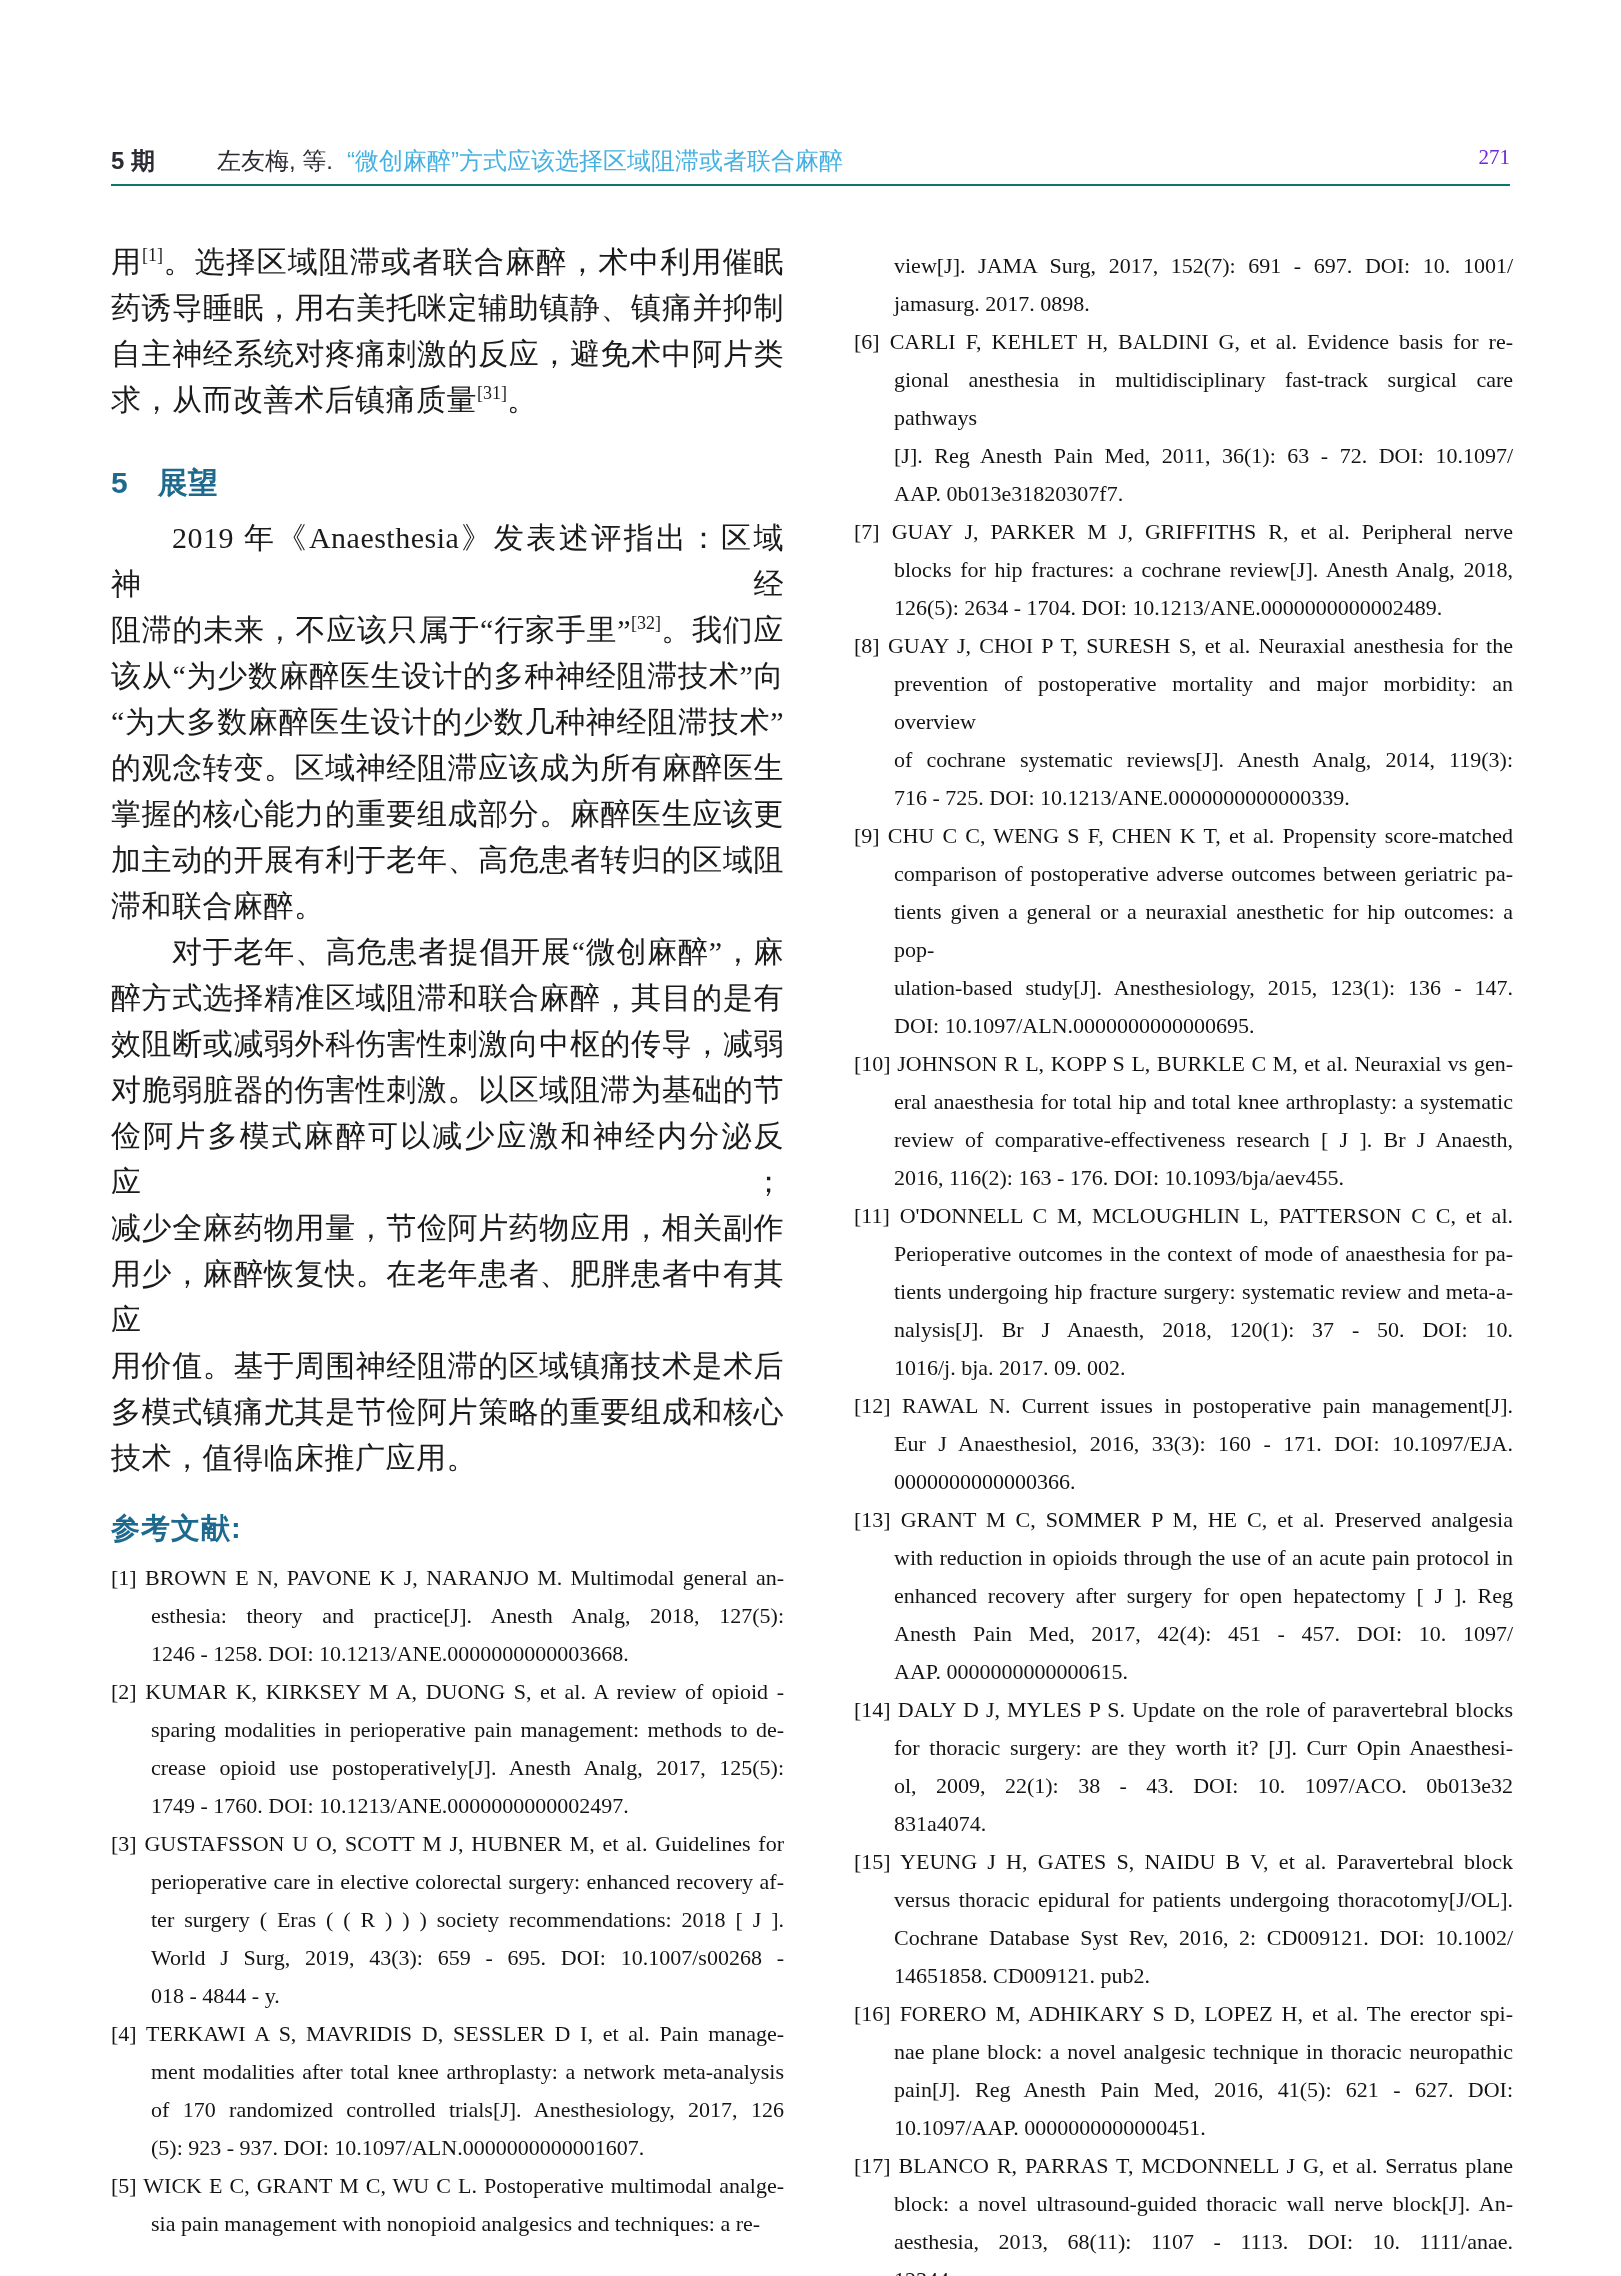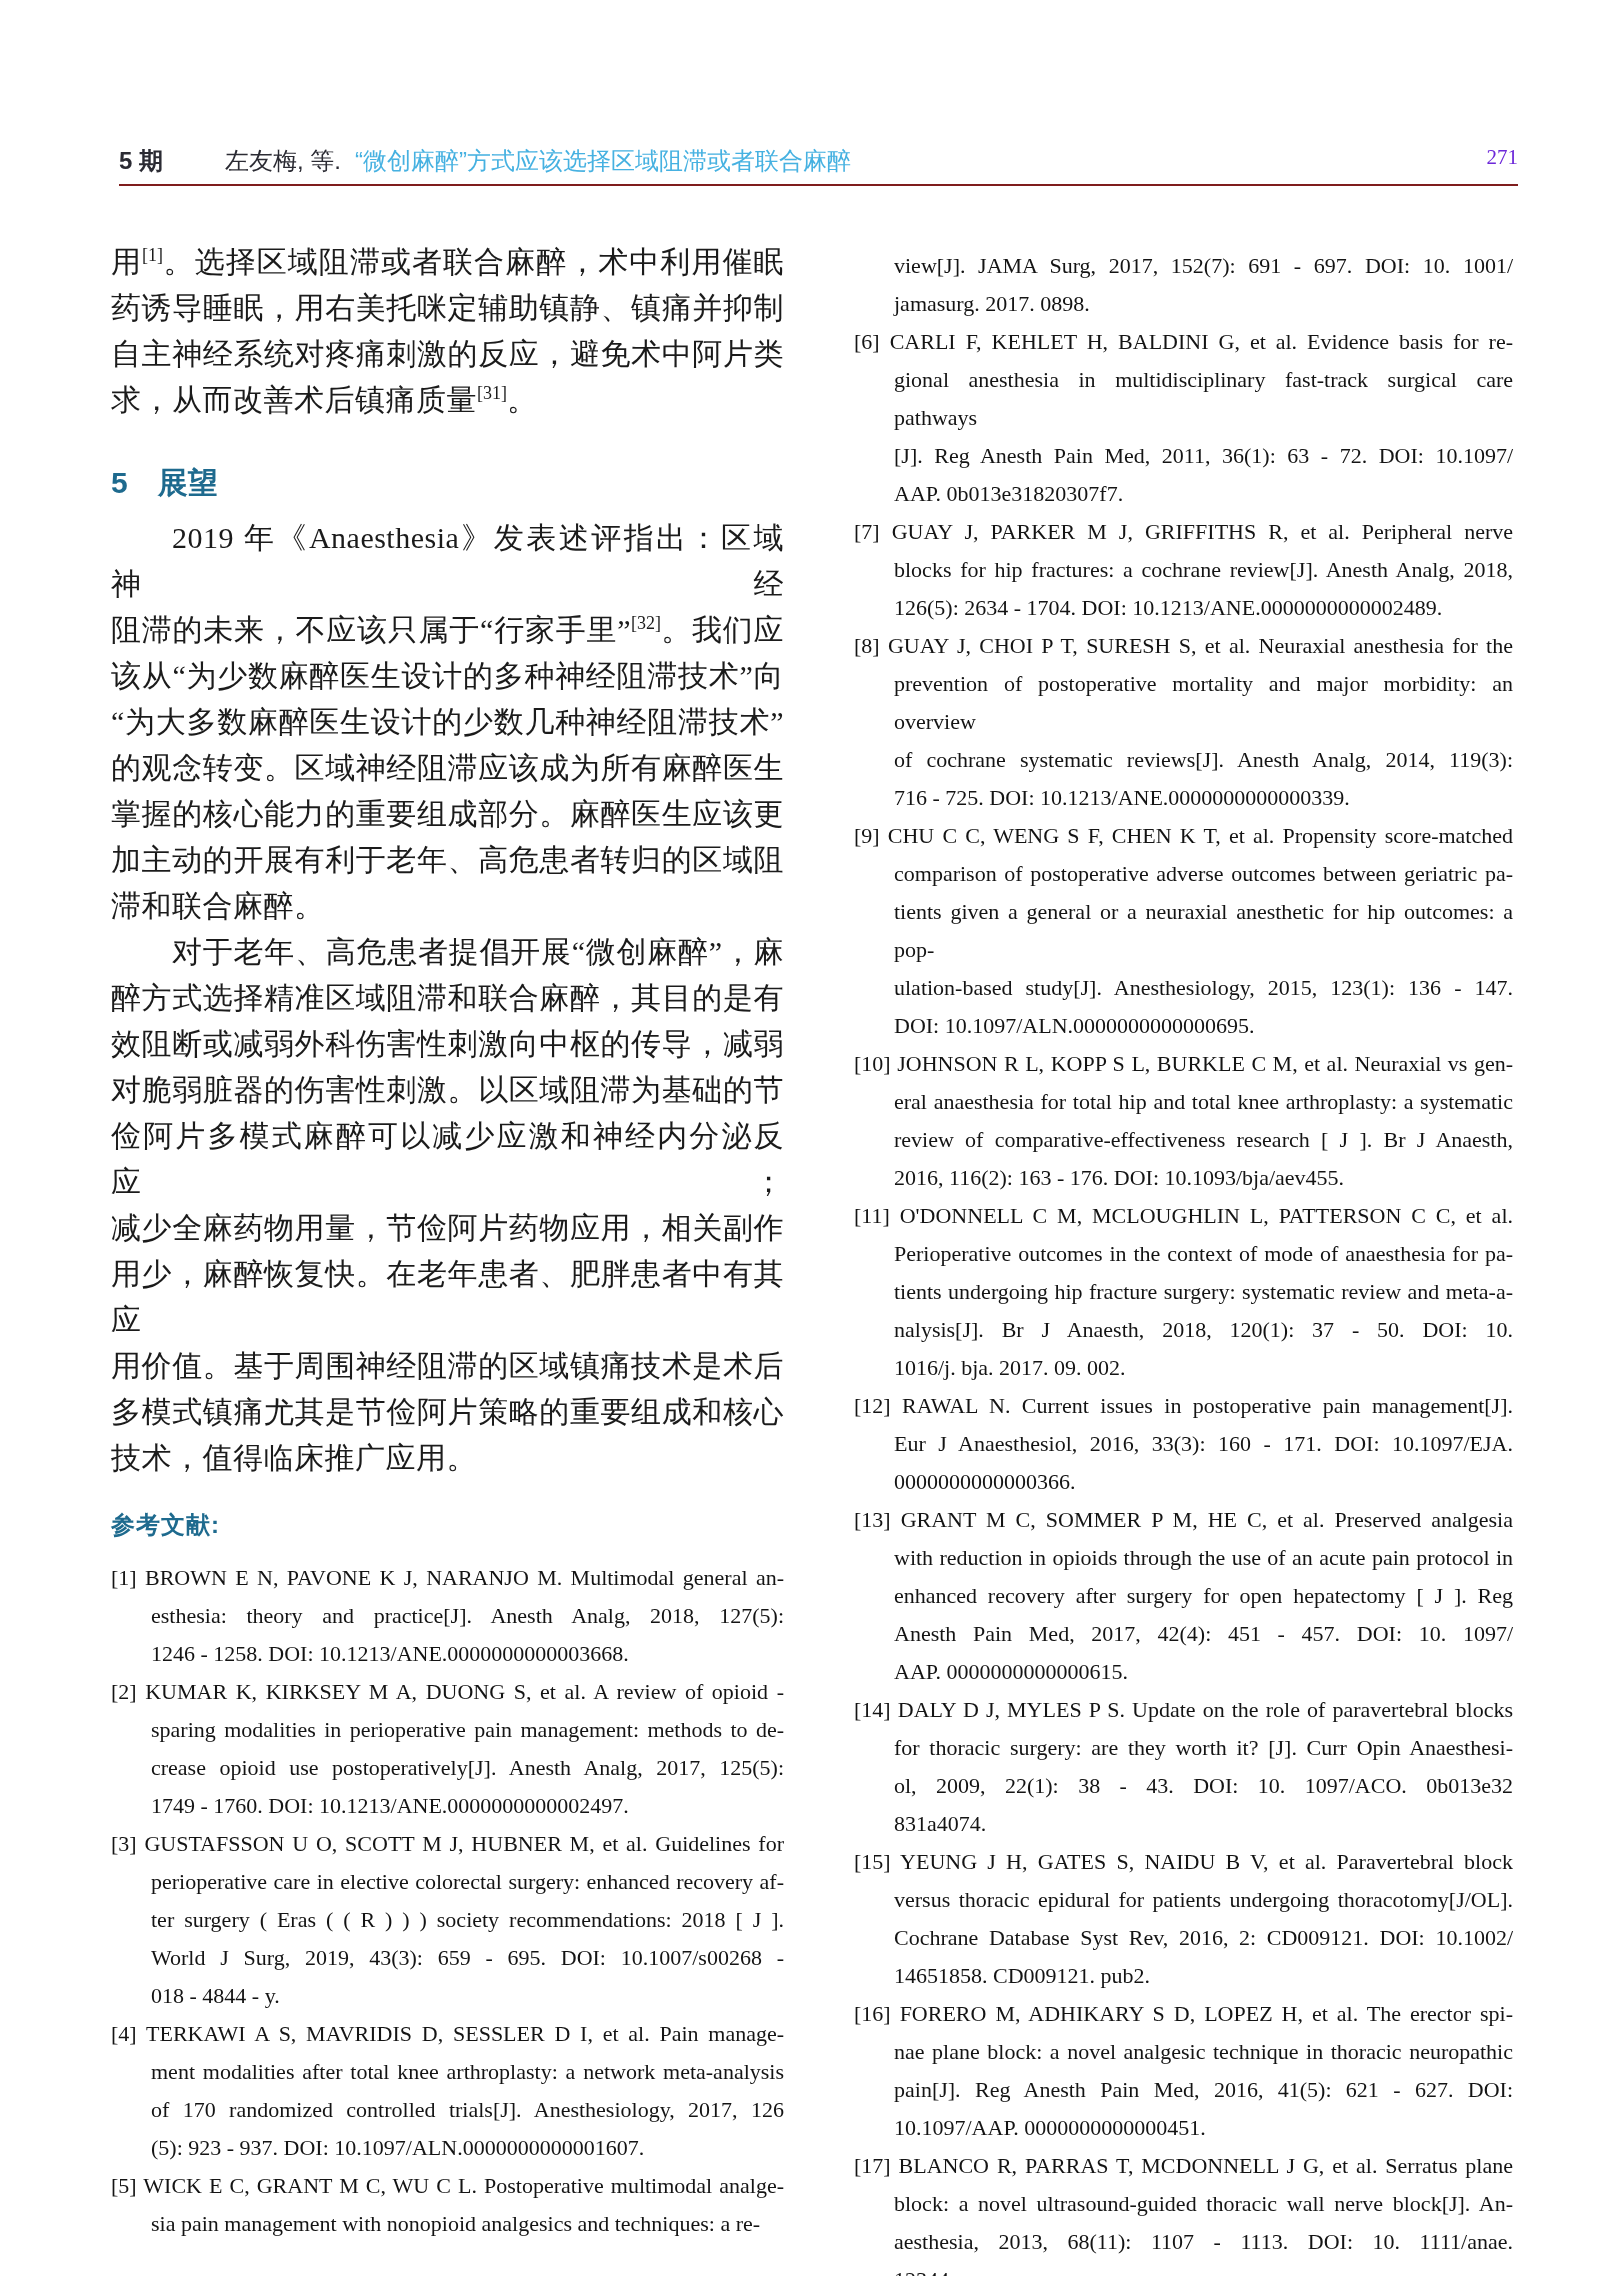--- a/index.html
+++ b/index.html
@@ -5,22 +5,22 @@
   html,body{margin:0;padding:0;background:#e8e8e8;}
   .page{
     position:relative;
     width:1622px;height:2277px;
     background:#ffffff;
     font-family:"Liberation Serif","DejaVu Serif",serif;
     overflow:hidden;
   }
   
   .header{
-    position:absolute;left:119px;top:145px;width:1399px;height:39px;
-    border-bottom:2px solid #7f1d1d;
+    position:absolute;left:111px;top:145px;width:1399px;height:39px;
+    border-bottom:2px solid #0f766e;
     display:flex;align-items:flex-start;justify-content:space-between;
     font-family:"Liberation Sans","DejaVu Sans",sans-serif;
     font-size:24px;color:#2b2b33;
   }
   .header-left{display:flex;align-items:baseline;white-space:nowrap;}
   .header-issue{font-weight:600;margin-right:26px;}
   .header-authors{margin-right:14px;margin-left:36px;}
   .header-title{color:#46b1e1;}
   .header-page{font-family:"Liberation Serif","DejaVu Serif",serif;font-size:21px;color:#6d28d9;}
   
@@ -39,21 +39,21 @@
   
   .section-heading{
     margin-top:40px;margin-bottom:12px;height:40px;
     font-family:"Liberation Sans","DejaVu Sans",sans-serif;
     font-weight:bold;font-size:30px;color:#1e6a8e;
   }
   .section-heading .num{margin-right:30px;}
   .refs-heading{
     margin-top:28px;margin-bottom:12px;height:38px;
     font-family:"Liberation Sans","DejaVu Sans",sans-serif;
-    font-weight:bold;font-size:24px;color:#1e6a8e;
+    font-weight:bold;font-size:29px;color:#1e6a8e;
     letter-spacing:1px;
   }
   
   .refs .ref{margin:0;}
   .rline,.ref-cont .line{
     font-size:22px;line-height:38px;color:#141414;
     text-align:justify;text-align-last:justify;
   }
   .rline{padding-left:40px;}
   .rline.first{padding-left:0;}

